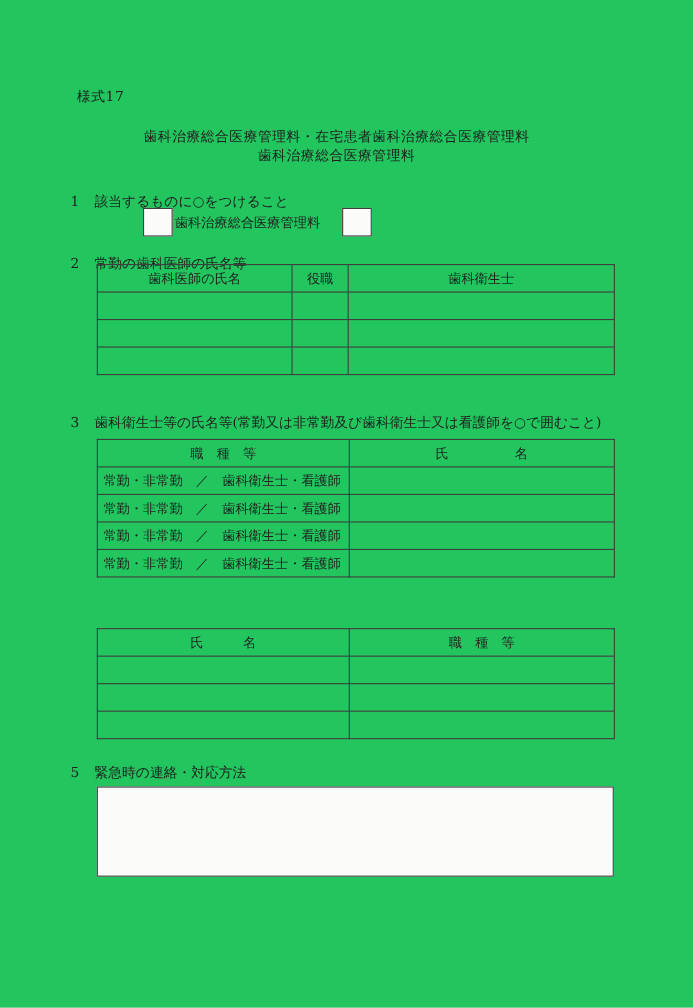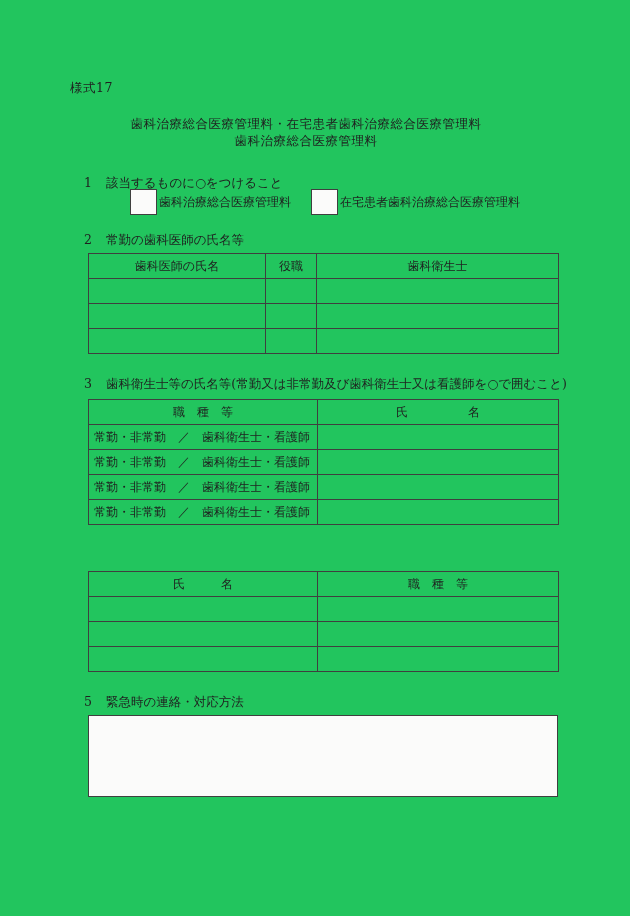--- a/index.html
+++ b/index.html
@@ -27,21 +27,21 @@
   .doc-title {
     position:absolute;
     left:0; right:18px; top:116px;
     text-align:center;
     font-size:12.5px;
     line-height:16.5px;
     letter-spacing:0.5px;
   }
   .sec-heading {
     position:absolute;
-    left:84px;
+    left:64px;
     font-size:12.5px;
     line-height:14px;
     white-space:nowrap;
   }
   .sec-heading .num {
     display:inline-block;
     width:22px;
   }
   .option {
     position:absolute;
@@ -75,21 +75,21 @@
   .form-table th, .form-table td {
     border:1px solid #3f3f3f;
     font-weight:normal;
     text-align:center;
     vertical-align:middle;
     padding:0;
     height:24px;
     overflow:hidden;
   }
   .form-table th { height:24px; }
-  #table-2 { top:253px; }
+  #table-2 { top:240px; }
   #table-3 { top:399px; }
   #table-4 { top:571px; }
   .role-cell {
     text-align:left !important;
     padding-left:5px !important;
     white-space:nowrap;
     border-radius:10px;
   }
   .big-box {
     position:absolute;
@@ -113,21 +113,20 @@
 
   <div class="sec-heading" style="top:176px">
     <span class="num">1</span><span>該当するものに○をつけること</span>
   </div>
   <div class="option option-1">
     <span class="checkbox"></span>
     <span class="option-label">歯科治療総合医療管理料</span>
   </div>
   <div class="option option-2">
     <span class="checkbox"></span>
-    <span class="option-label">在宅患者歯科治療総合医療管理料</span>
   </div>
 
   <div class="sec-heading" style="top:233px">
     <span class="num">2</span><span>常勤の歯科医師の氏名等</span>
   </div>
   <table class="form-table" id="table-2">
     <colgroup>
         <col style="width:177px">
         <col style="width:51px">
         <col style="width:242px">

